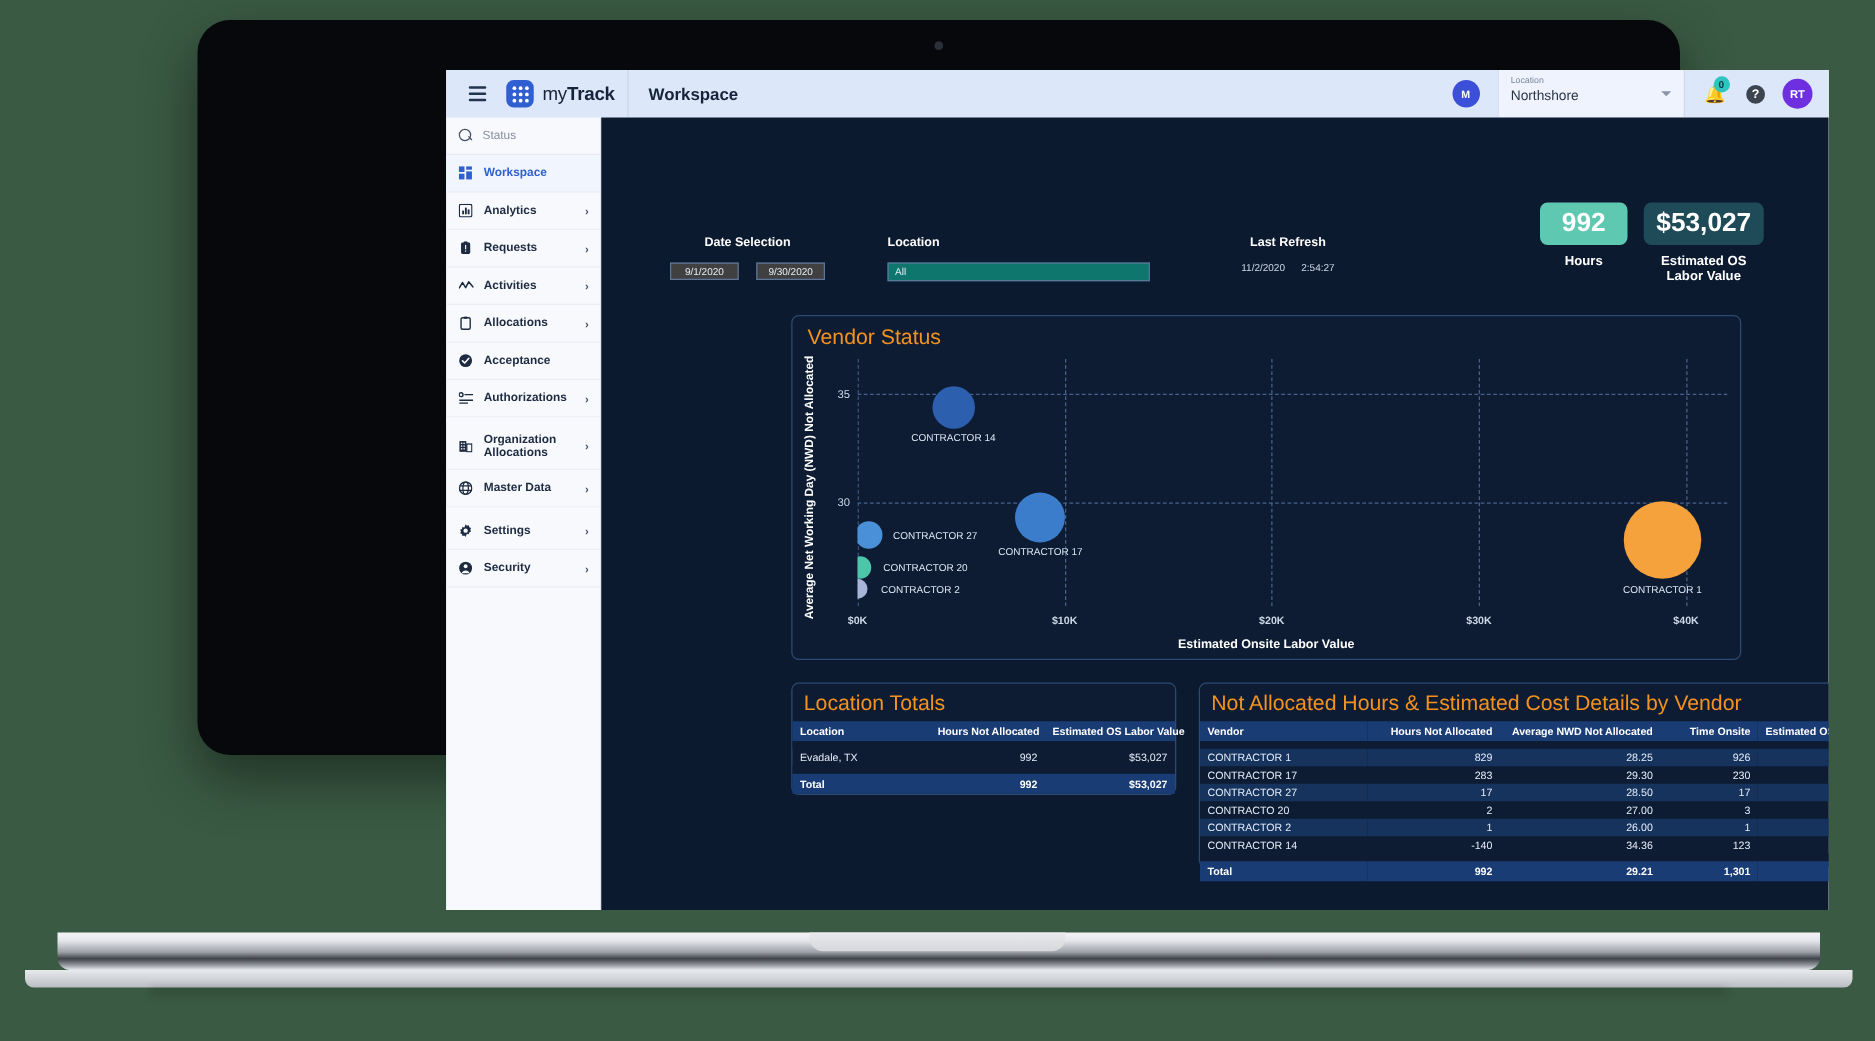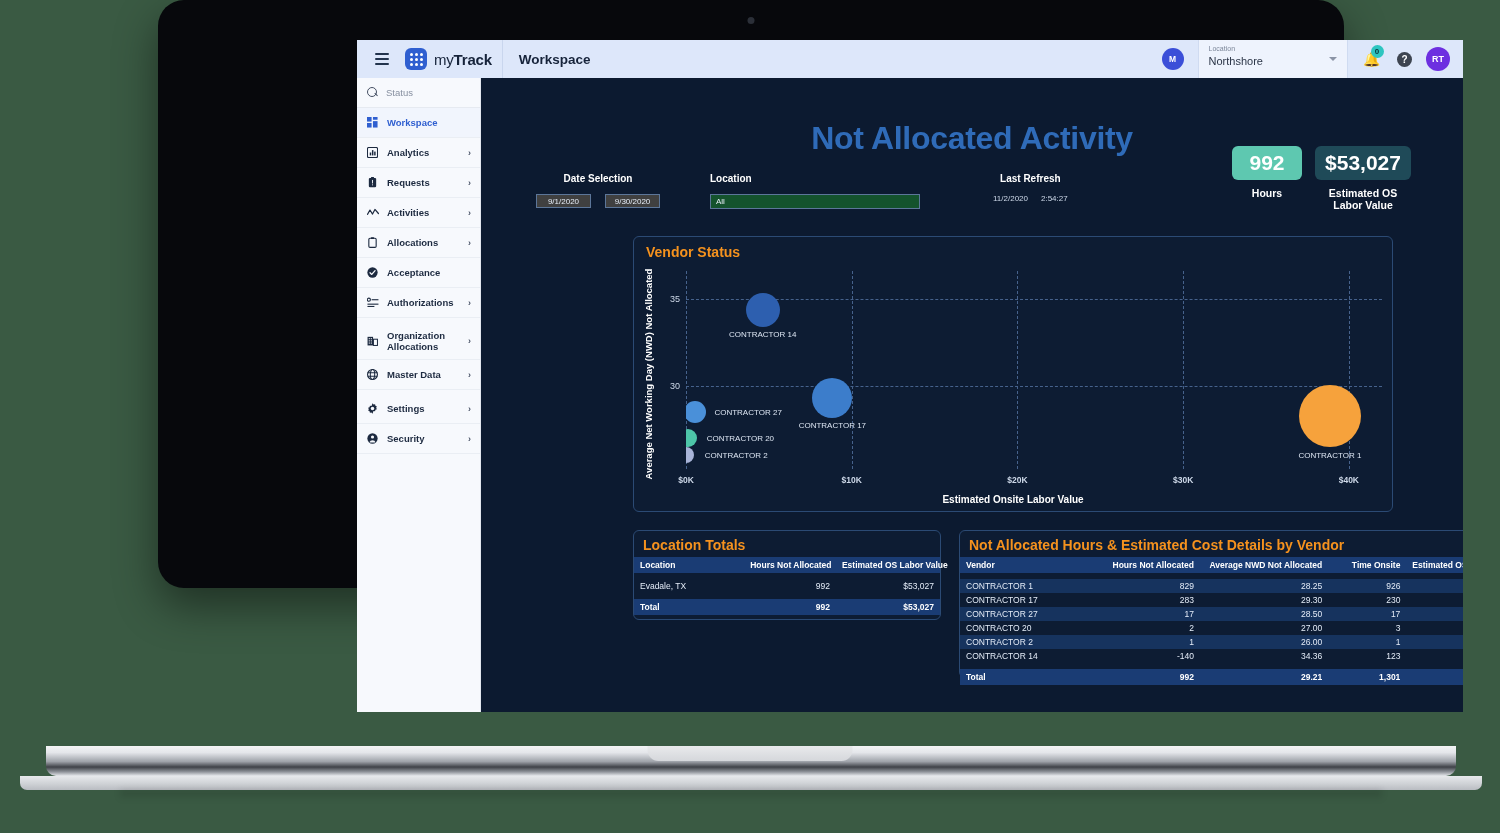--- a/index.html
+++ b/index.html
@@ -8,21 +8,21 @@
     width: 1500px; height: 833px;
     overflow: hidden;
     font-family: "Liberation Sans", sans-serif;
   }
   body { background: #3a5a43; position: relative; }
 
   
   .scene { position: absolute; inset: 0; background: #3a5a43; }
 
   .laptop-lid {
-    position: absolute; left: 158px; top: 0;
+    position: absolute; left: 158px; top: 16px;
     width: 1186px; height: 588px;
     background: #07080c;
     border-radius: 26px;
     box-shadow: 0 18px 44px rgba(0,0,0,.45);
   }
   .lid-camera {
     position: absolute; left: 50%; top: 17px; transform: translateX(-50%);
     width: 7px; height: 7px; border-radius: 50%;
     background: #2b2f38;
   }
@@ -160,41 +160,41 @@
   .fld { display: flex; flex-direction: column; }
   .fld-label { font-size: 10px; font-weight: 700; color: #ffffff; text-align: center; margin-bottom: 10px; }
   .date-row { display: flex; gap: 14px; }
   .date-box {
     width: 55px; height: 14px; background: #404040; border: 1px solid #5c7699;
     color: #e6edf7; font-size: 8px; display: flex; align-items: center; justify-content: center; cursor: pointer;
   }
   .loc-field { margin-left: 50px; }
   .loc-field .fld-label { text-align: left; }
   .loc-input {
-    width: 210px; height: 15px; background: #14532d; border: 1px solid #5c7699;
+    width: 210px; height: 15px; background: #0f766e; border: 1px solid #5c7699;
     color: #e6edf7; font-size: 8px; display: flex; align-items: center; padding-left: 5px; cursor: text;
   }
   .refresh { margin-left: 73px; text-align: center; }
   .refresh .fld-label { margin-bottom: 10px; }
   .refresh-vals { font-size: 8px; color: #cdd8e8; display: flex; gap: 13px; justify-content: center; text-align: center; }
 
   .kpis { position: absolute; right: 52px; top: 68px; display: flex; gap: 13px; }
   .kpi { width: 70px; text-align: center; }
   .kpi.wide { width: 96px; }
   .kpi-box {
     height: 34px; border-radius: 6px; display: flex; align-items: center; justify-content: center;
     font-size: 21px; font-weight: 700; color: #ffffff;
   }
   .kpi-cap { margin-top: 7px; font-size: 10.5px; font-weight: 700; color: #ffffff; line-height: 12px; }
 
   
   .panel {
     position: absolute; border: 1px solid #2b4a74; border-radius: 6px; background: #0d1c33;
   }
-  .panel-title { font-size: 14px; font-weight: 700; color: #f5921e; }
+  .panel-title { font-size: 17px; font-weight: 400; color: #f5921e; }
 
   #chart-panel { left: 152px; top: 158px; width: 760px; height: 276px; }
   #chart-panel .panel-title { position: absolute; left: 12px; top: 7px; }
 
   .plot { position: absolute; left: 52px; top: 34px; right: 10px; bottom: 42px; }
   .gridline-h { position: absolute; left: 0; right: 0; height: 0; border-top: 1px dashed #46628c; }
   .gridline-v { position: absolute; top: 0; bottom: 0; width: 0; border-left: 1px dashed #46628c; }
 
   .ytick { position: absolute; right: 100%; margin-right: 6px; transform: translateY(-50%); font-size: 9px; color: #cdd8e8; }
   .xtick { position: absolute; top: 100%; margin-top: 6px; transform: translateX(-50%); font-size: 8.5px; font-weight: 700; color: #cdd8e8; white-space: nowrap; }
@@ -431,21 +431,20 @@
                     <path d="M2.6 10.4a3.6 3.6 0 0 1 6.8 0z" fill="#f7f9fd"></path>
                   </svg>
               </span>
               <span class="lbl">Security</span>
               <span class="chev">›</span>
             </div>
           </div>
 
           <div class="canvas">
 
-            <div class="dash-title">Not Allocated Activity</div>
 
             <div class="filters">
               <div class="fld">
                 <div class="fld-label">Date Selection</div>
                 <div class="date-row">
                   <div class="date-box">9/1/2020</div>
                   <div class="date-box">9/30/2020</div>
                 </div>
               </div>
               <div class="fld loc-field">

